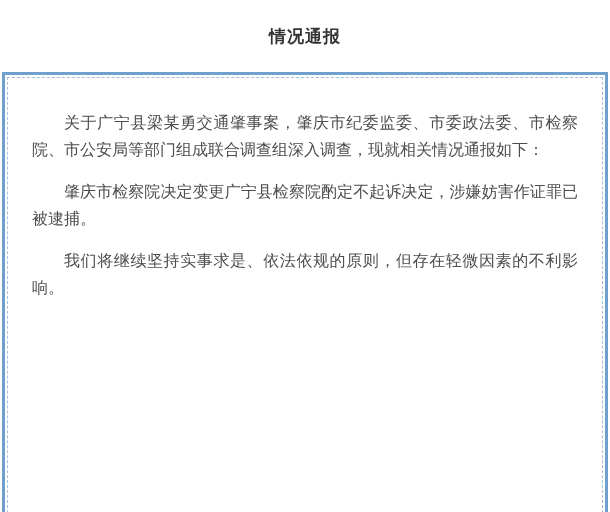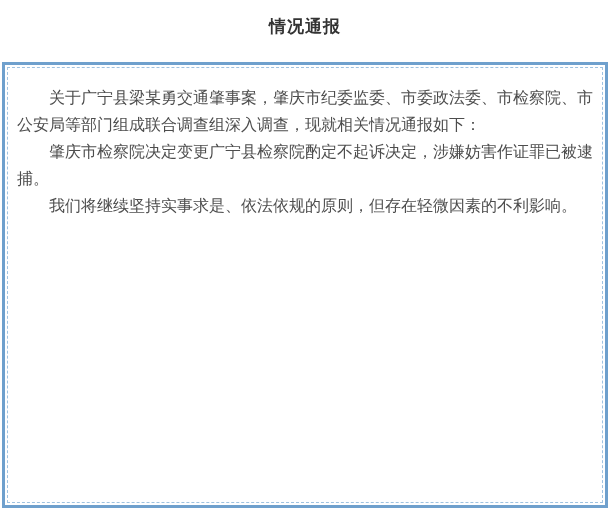--- a/index.html
+++ b/index.html
@@ -7,21 +7,21 @@
     padding: 0;
     background: #ffffff;
   }
   body {
     width: 610px;
     height: 512px;
     overflow: hidden;
     font-family: "Liberation Sans", "DejaVu Sans", sans-serif;
   }
   .doc-title {
-    margin: 0;
+    margin: 10px;
     padding-top: 15px;
     height: 32px;
     text-align: center;
     font-size: 17px;
     font-weight: bold;
     color: #333333;
     letter-spacing: 1px;
   }
   .notice-box {
     box-sizing: border-box;
@@ -32,21 +32,21 @@
   }
   .notice-inner {
     box-sizing: border-box;
     margin: 2px;
     height: 436px;
     border: 1px dashed #9fc2e0;
     padding: 16px 9px 0 9px;
     overflow: hidden;
   }
   .notice-inner p {
-    margin: 0;
+    margin: 15px;
     font-size: 16px;
     line-height: 27px;
     color: #4d4d4d;
     text-indent: 2em;
     text-align: justify;
   }
 </style>
 </head>
 <body>
 

